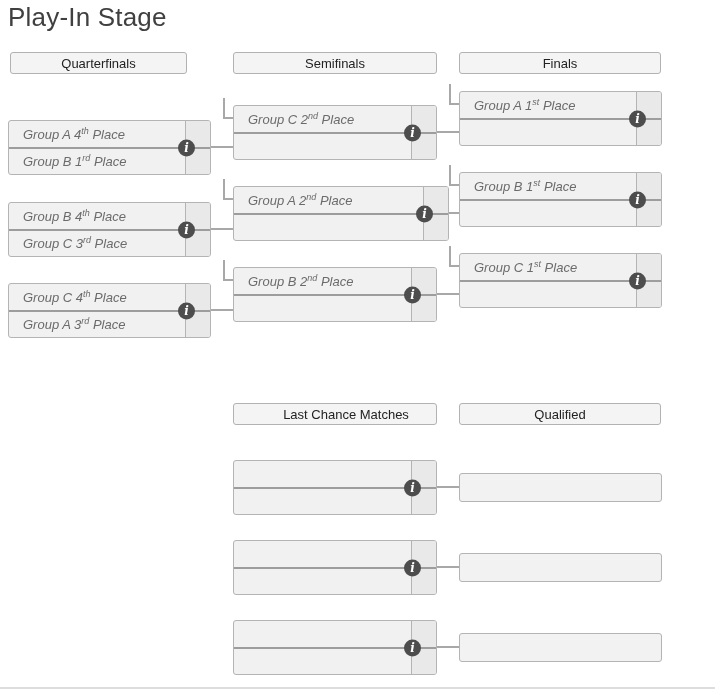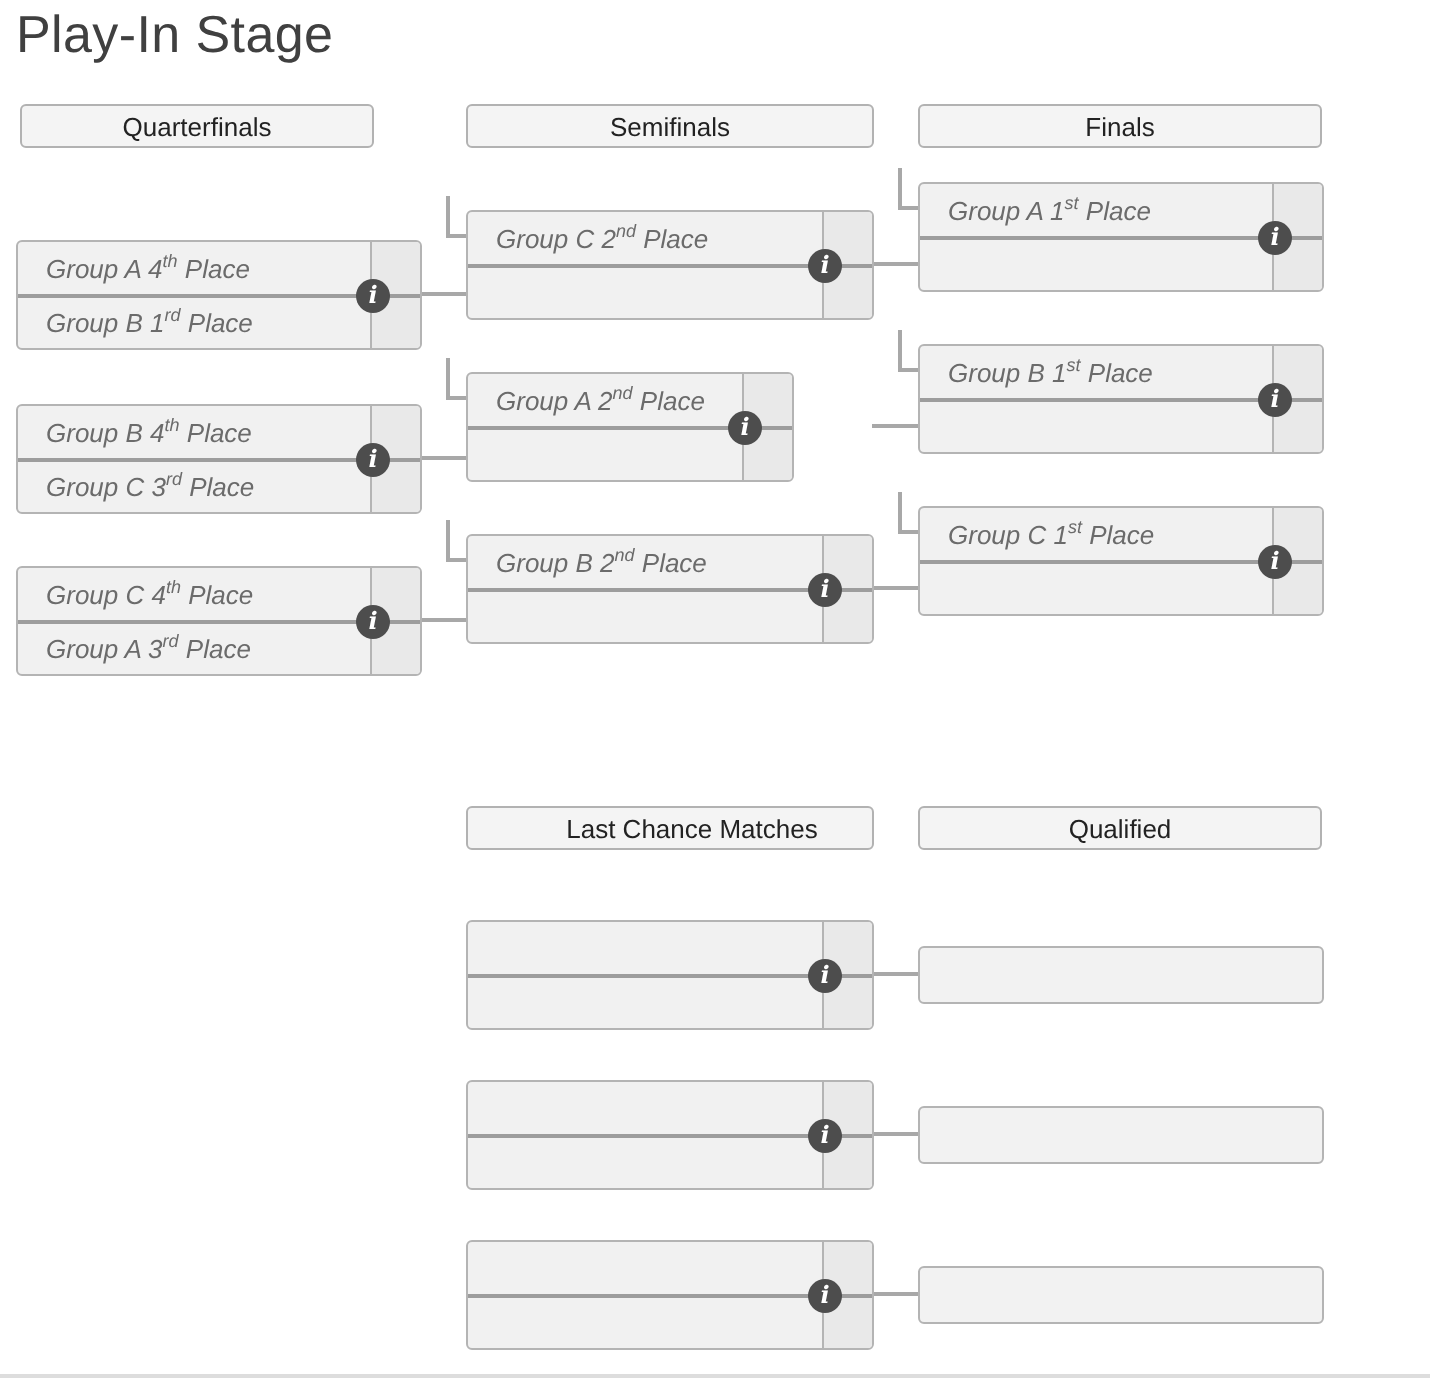--- a/index.html
+++ b/index.html
@@ -129,21 +129,21 @@
   <div class="score-col"></div>
   <div class="row top">
       <span class="team"><span>Group C 2</span><sup>nd</sup><span> Place</span></span>
     </div>
   <div class="mid"></div>
   <div class="row bottom">
       <span class="team"><span></span></span>
     </div>
   <div class="info">i</div>
 </div>
-<div class="match" style="left:233px;top:186px;width:164px;">
+<div class="match" style="left:233px;top:186px;width:216px;">
   <div class="score-col"></div>
   <div class="row top">
       <span class="team"><span>Group A 2</span><sup>nd</sup><span> Place</span></span>
     </div>
   <div class="mid"></div>
   <div class="row bottom">
       <span class="team"><span></span></span>
     </div>
   <div class="info">i</div>
 </div>

